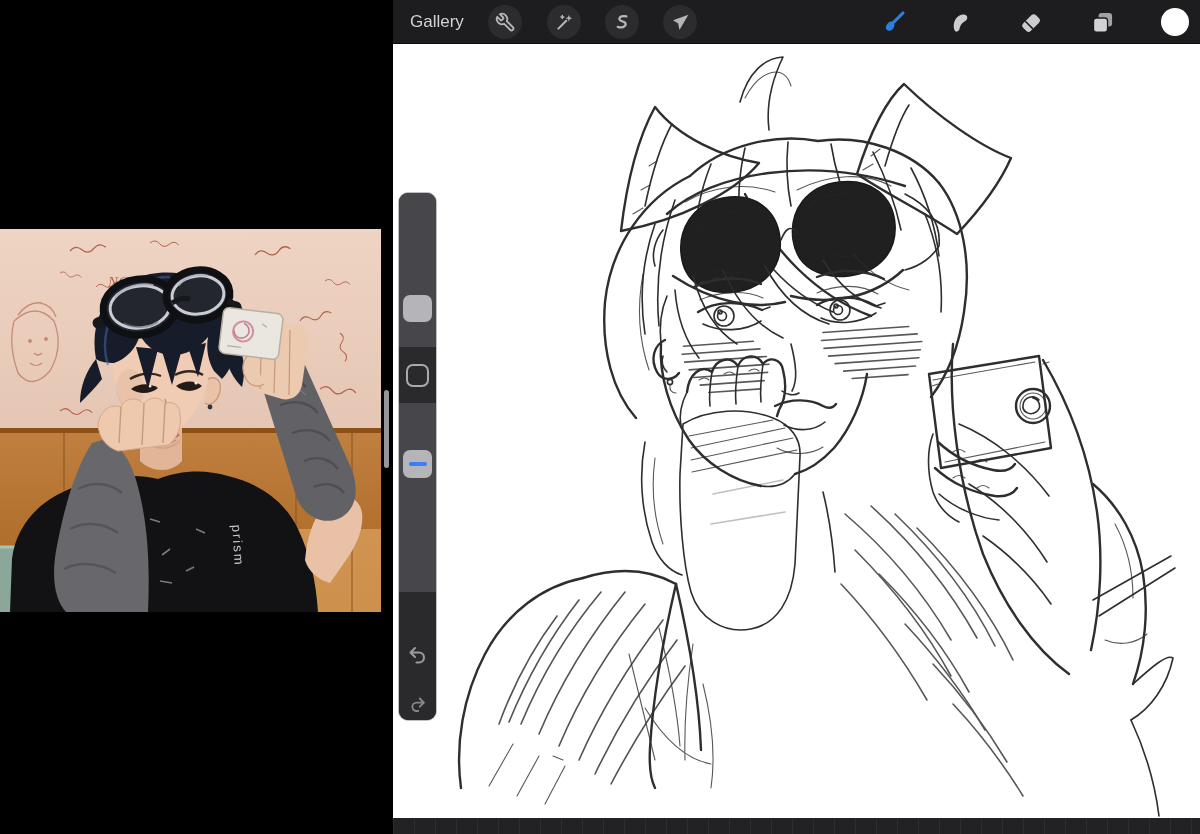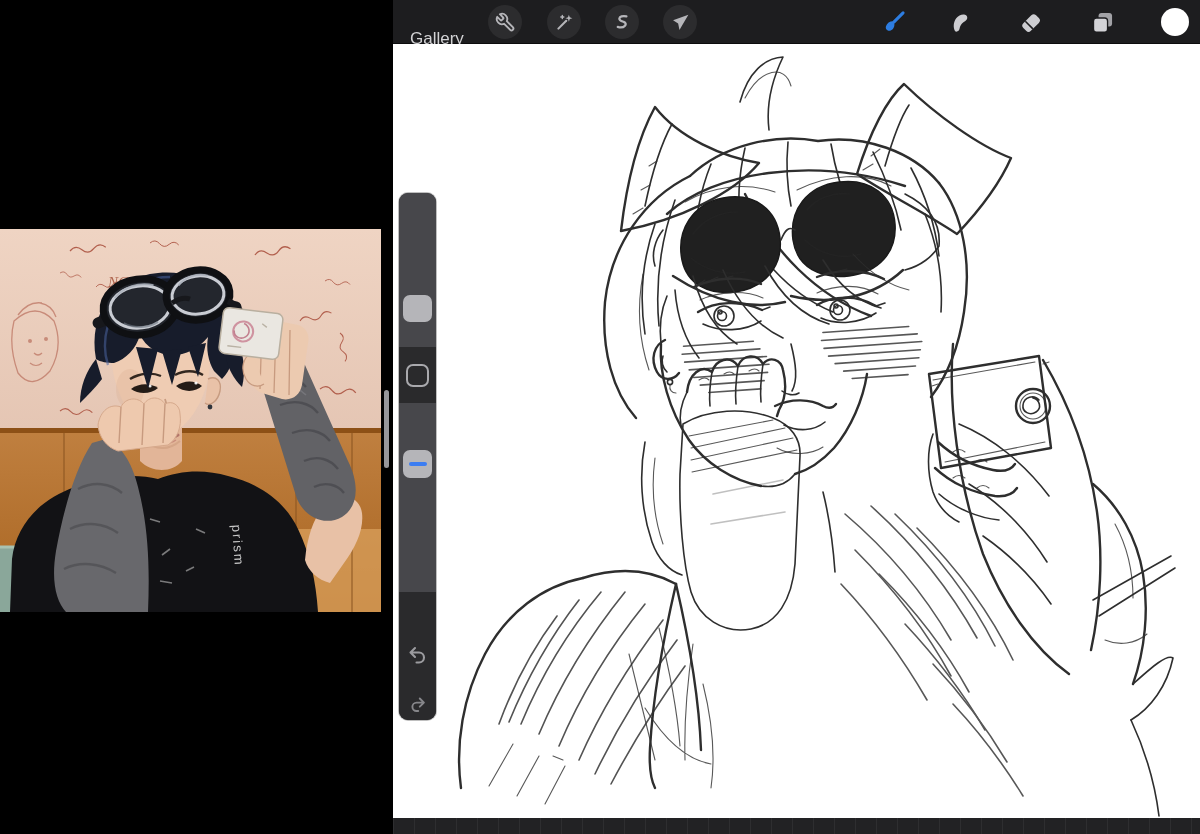--- a/index.html
+++ b/index.html
@@ -7,21 +7,21 @@
           font-family:"Liberation Sans",sans-serif;-webkit-font-smoothing:antialiased;}
   
   .left-pane{position:absolute;left:0;top:0;width:393px;height:834px;background:#000;}
   .photo{position:absolute;left:0;top:229px;width:381px;height:383px;display:block;}
   .divider-handle{position:absolute;left:384px;top:390px;width:5px;height:78px;
                   border-radius:3px;background:#97979b;}
   
   .right-pane{position:absolute;left:393px;top:0;width:807px;height:834px;background:#fff;}
   .toolbar{position:absolute;left:0;top:0;width:807px;height:44px;background:#1d1d1f;
            border-bottom:1px solid #0c0c0d;box-sizing:border-box;}
-  .gallery{position:absolute;left:17px;top:17px;height:44px;line-height:44px;
+  .gallery{position:absolute;left:17px;top:0;height:44px;line-height:44px;
            color:#d2d2d4;font-size:17px;cursor:default;}
   .tool-circle{position:absolute;top:5px;width:34px;height:34px;border-radius:50%;
                background:#2c2c2e;display:flex;align-items:center;justify-content:center;}
   .tool-plain{position:absolute;top:7px;width:30px;height:30px;display:flex;
               align-items:center;justify-content:center;}
   .color-swatch{position:absolute;top:8px;width:28px;height:28px;border-radius:50%;background:#fff;}
   .canvas-area{position:absolute;left:0;top:44px;width:807px;height:774px;background:#fff;overflow:hidden;}
   .sketch{position:absolute;left:0;top:0;}
   
   .side-toolbar{position:absolute;left:6px;top:149px;width:37px;height:527px;

